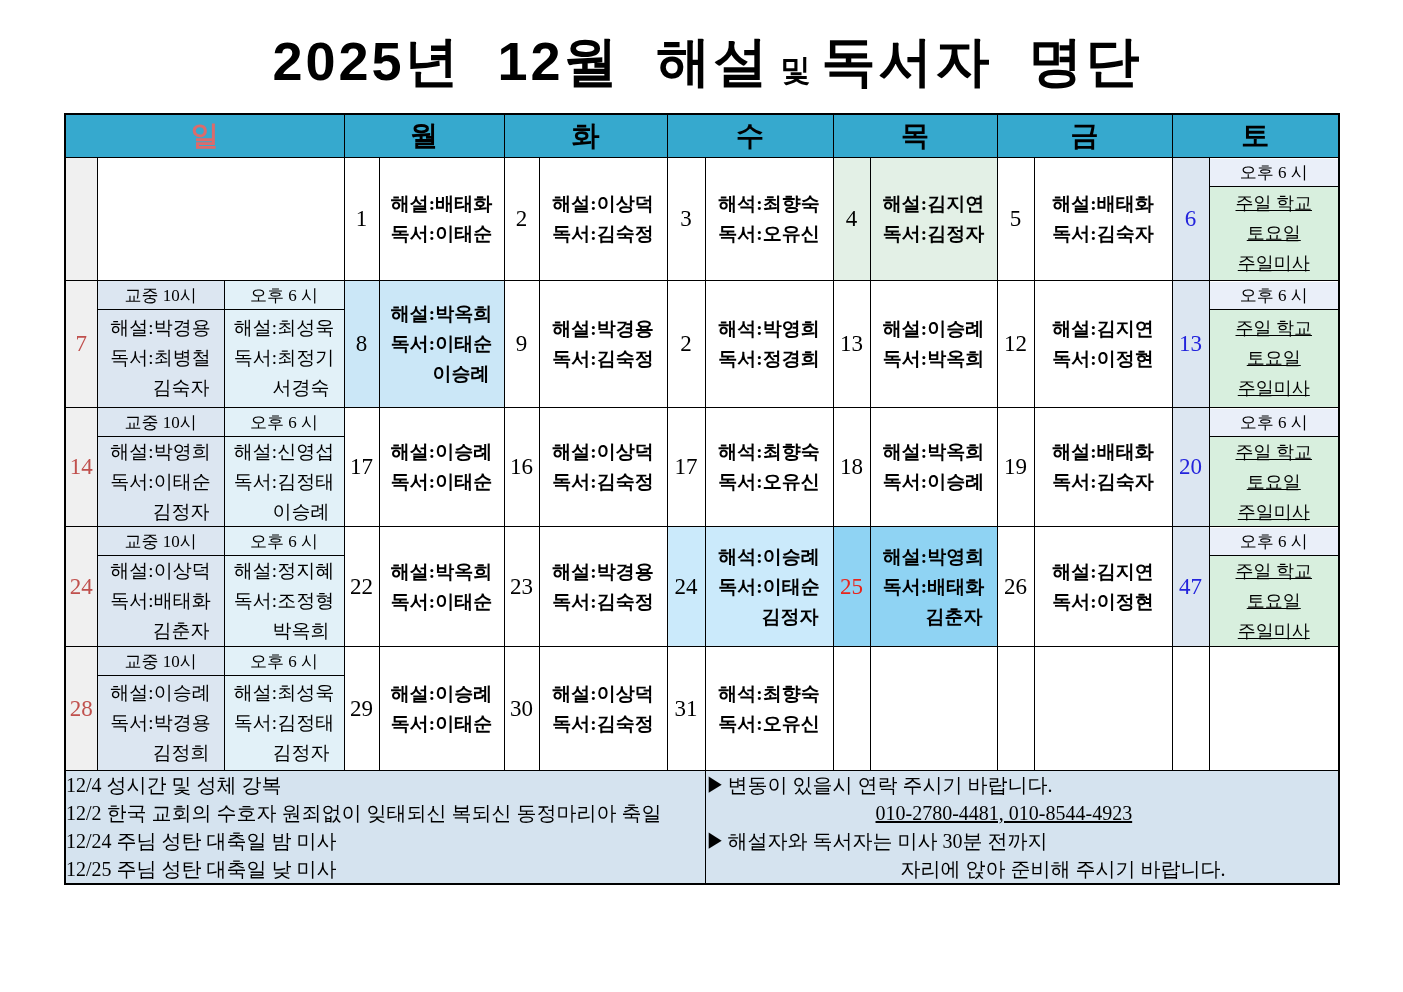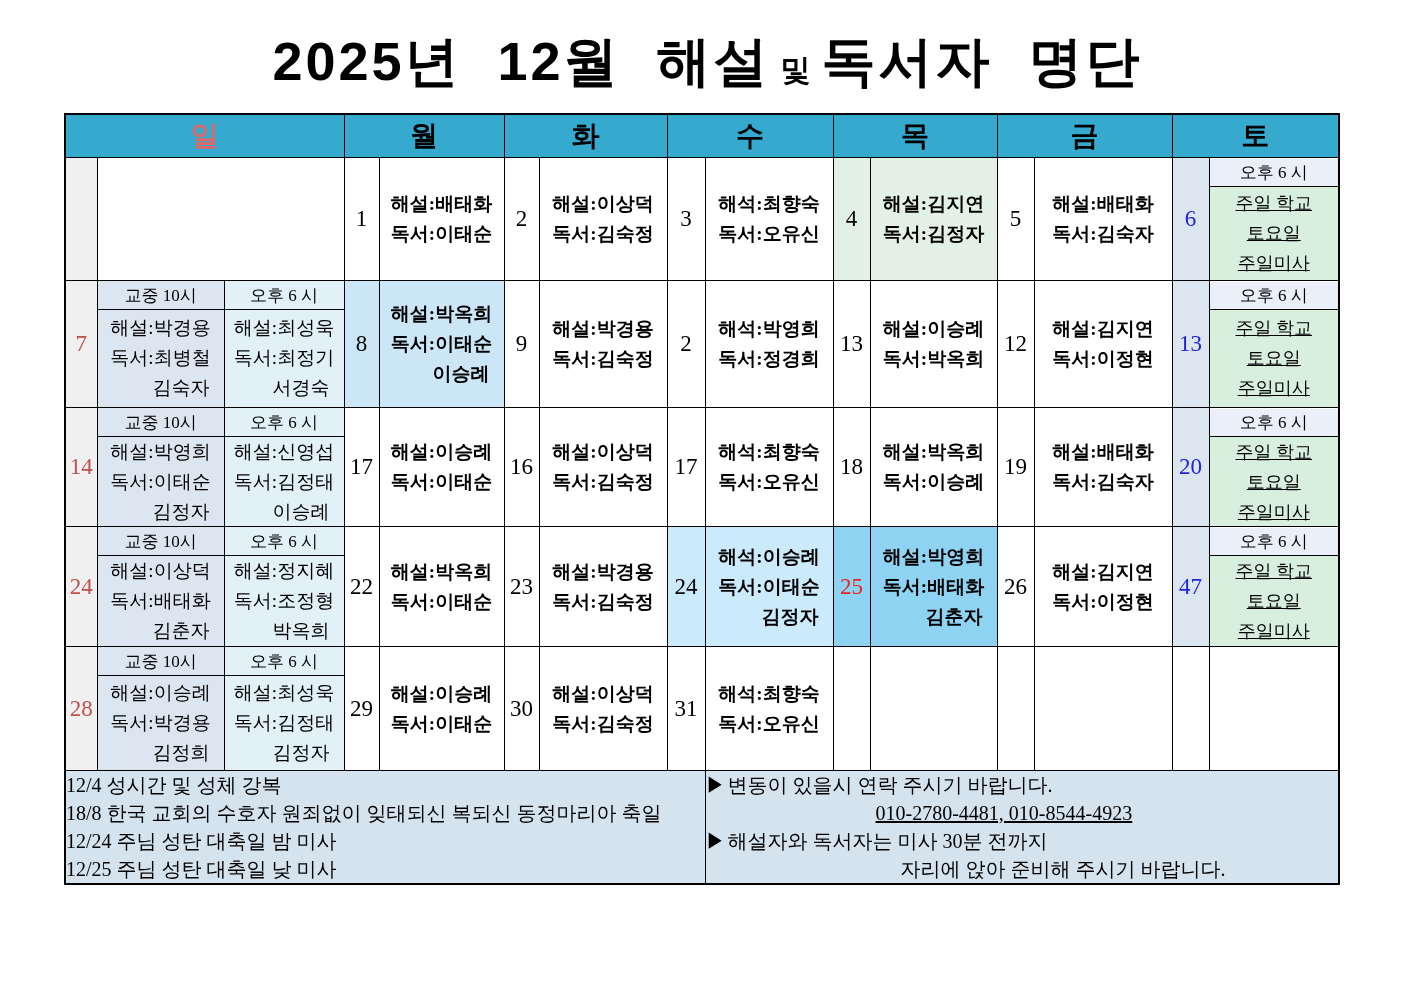--- a/index.html
+++ b/index.html
@@ -486,21 +486,21 @@
           <td class="num-cell"></td>
           <td class="day-cell"></td>
           <td class="num-cell"></td>
           <td class="day-cell"></td>
         </tr>
       </tbody>
     <tbody>
       <tr class="notes-row" style="height:112px">
         <td colspan="8" class="notes-left">
           <div class="nline">12/4 성시간 및 성체 강복</div>
-          <div class="nline">18/8 한국 교회의 수호자 원죄없이 잊태되신 복되신 동정마리아 축일</div>
+          <div class="nline">12/2 한국 교회의 수호자 원죄없이 잊태되신 복되신 동정마리아 축일</div>
           <div class="nline">12/24 주님 성탄 대축일 밤 미사</div>
           <div class="nline">12/25 주님 성탄 대축일 낮 미사</div>
         </td>
         <td colspan="7" class="notes-right">
           <div class="nline"><span class="marker">▶</span><span>변동이 있을시 연락 주시기 바랍니다.</span></div>
           <div class="nline ind1"><span>010-2780-4481,  010-8544-4923</span></div>
           <div class="nline"><span class="marker">▶</span><span>해설자와 독서자는 미사 30분 전까지</span></div>
           <div class="nline ind2"><span>자리에 앉아 준비해 주시기 바랍니다.</span></div>
         </td>
       </tr>

